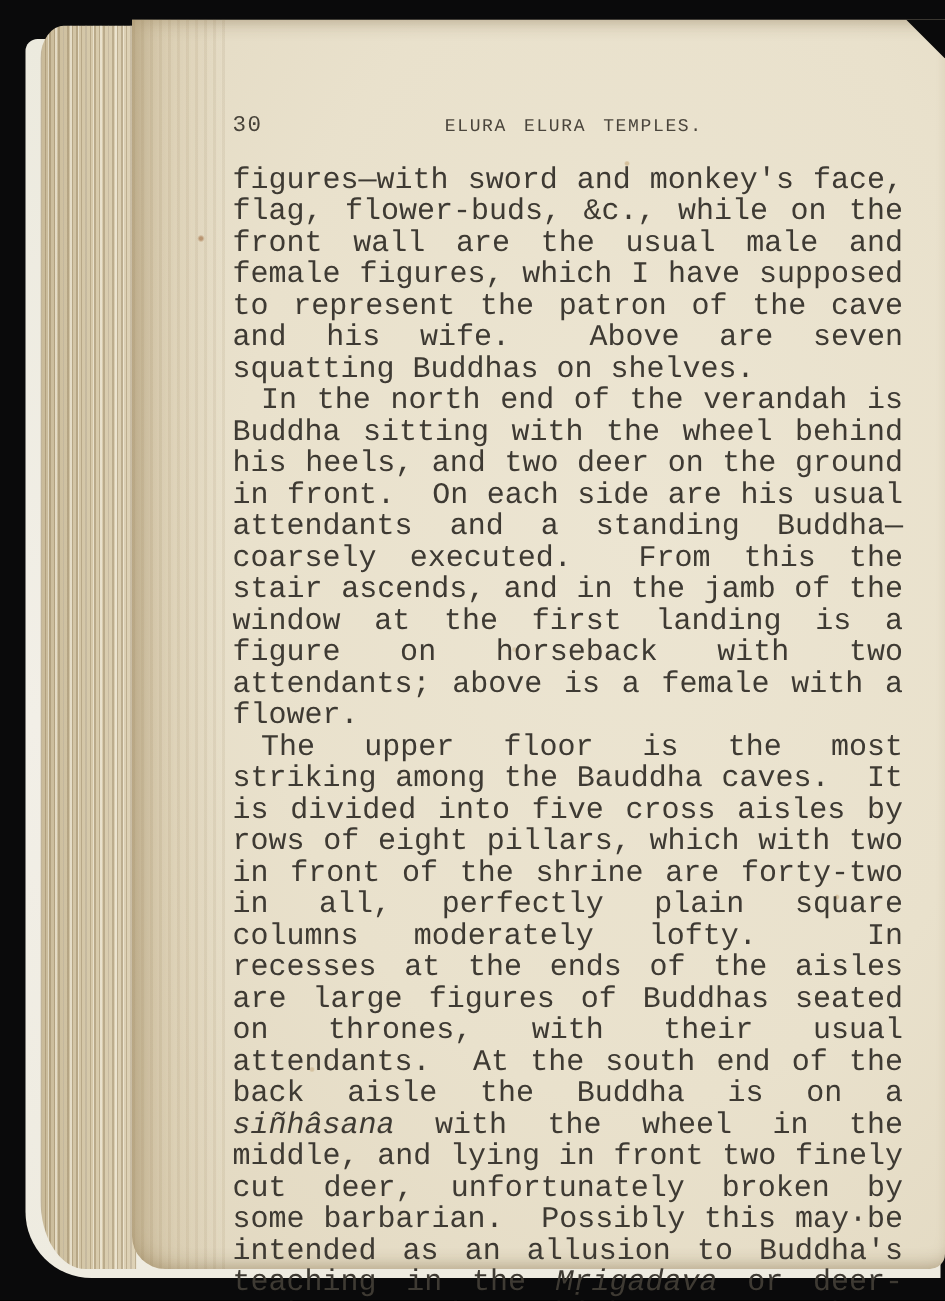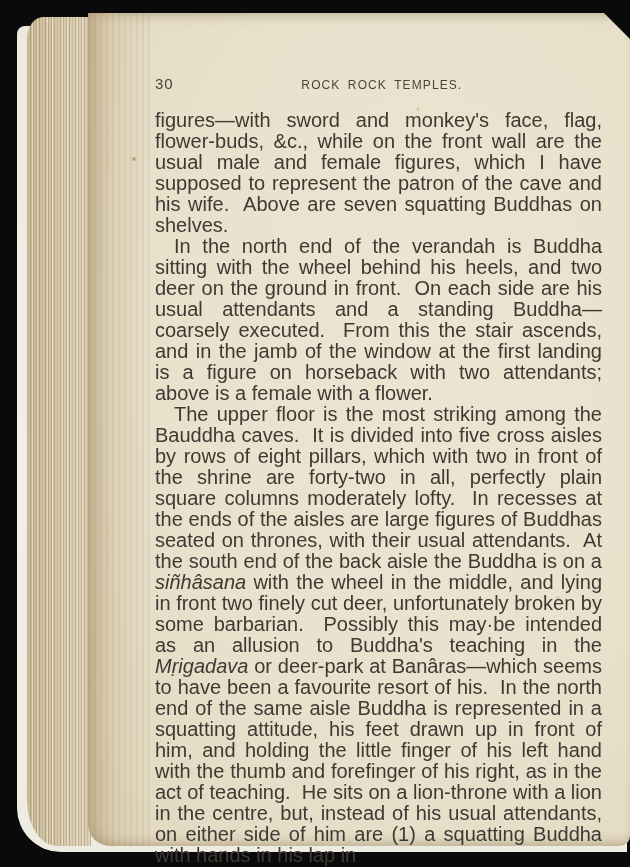--- a/index.html
+++ b/index.html
@@ -3,21 +3,21 @@
 <meta charset="utf-8">
 <style>
   html, body { margin: 0; padding: 0; background: #000; }
 
   .photo {
     position: relative;
     width: 630px;
     height: 867px;
     background: #0a0a0b;
     overflow: hidden;
-    font-family: Liberation Sans, sans-serif;
+    font-family: Liberation Mono, monospace;
   }
 
   
   .under-white {
     position: absolute;
     left: 17px; top: 26px;
     width: 610px; height: 826px;
     background: linear-gradient(180deg, #eceade 0%, #f2efe7 55%, #eeebe0 100%);
     border-radius: 8px 0 0 44px;
   }
@@ -109,21 +109,21 @@
 </style>
 </head>
 <body>
 
 <div class="photo">
   <div class="under-white"></div>
   <div class="edge-band"></div>
   <div class="page">
     <div class="header">
       <span class="pagenum">30</span>
-      <span class="running">ROCK ROCK TEMPLES.</span>
+      <span class="running">ELURA ELURA TEMPLES.</span>
     </div>
     <div class="body">
         <p><span>figures—with sword and monkey's face, flag, flower-buds, &amp;c., while on the front wall are the usual male and female figures, which I have supposed to represent the patron of the cave and his wife.&nbsp; Above are seven squatting Buddhas on shelves.</span></p>
         <p class="indent"><span>In the north end of the verandah is Buddha sitting with the wheel behind his heels, and two deer on the ground in front.&nbsp; On each side are his usual attendants and a standing Buddha—coarsely executed.&nbsp; From this the stair ascends, and in the jamb of the window at the first landing is a figure on horseback with two attendants; above is a female with a flower.</span></p>
         <p class="indent"><span>The upper floor is the most striking among the Bauddha caves.&nbsp; It is divided into five cross aisles by rows of eight pillars, which with two in front of the shrine are forty-two in all, perfectly plain square columns moderately lofty.&nbsp; In recesses at the ends of the aisles are large figures of Buddhas seated on thrones, with their usual attendants.&nbsp; At the south end of the back aisle the Buddha is on a </span><span class="it">siñhâsana</span><span> with the wheel in the middle, and lying in front two finely cut deer, unfortunately broken by some barbarian.&nbsp; Possibly this may·be intended as an allusion to Buddha's teaching in the </span><span class="it">Mṛigadava</span><span> or deer-park at Banâras—which seems to have been a favourite resort of his.&nbsp; In the north end of the same aisle Buddha is represented in a squatting attitude, his feet drawn up in front of him, and holding the little finger of his left hand with the thumb and forefinger of his right, as in the act of teaching.&nbsp; He sits on a lion-throne with a lion in the centre, but, instead of his usual attendants, on either side of him are (1) a squatting Buddha with hands in his lap in</span></p>
       </div>
   </div>
   <div class="notch"></div>
 </div>
 

